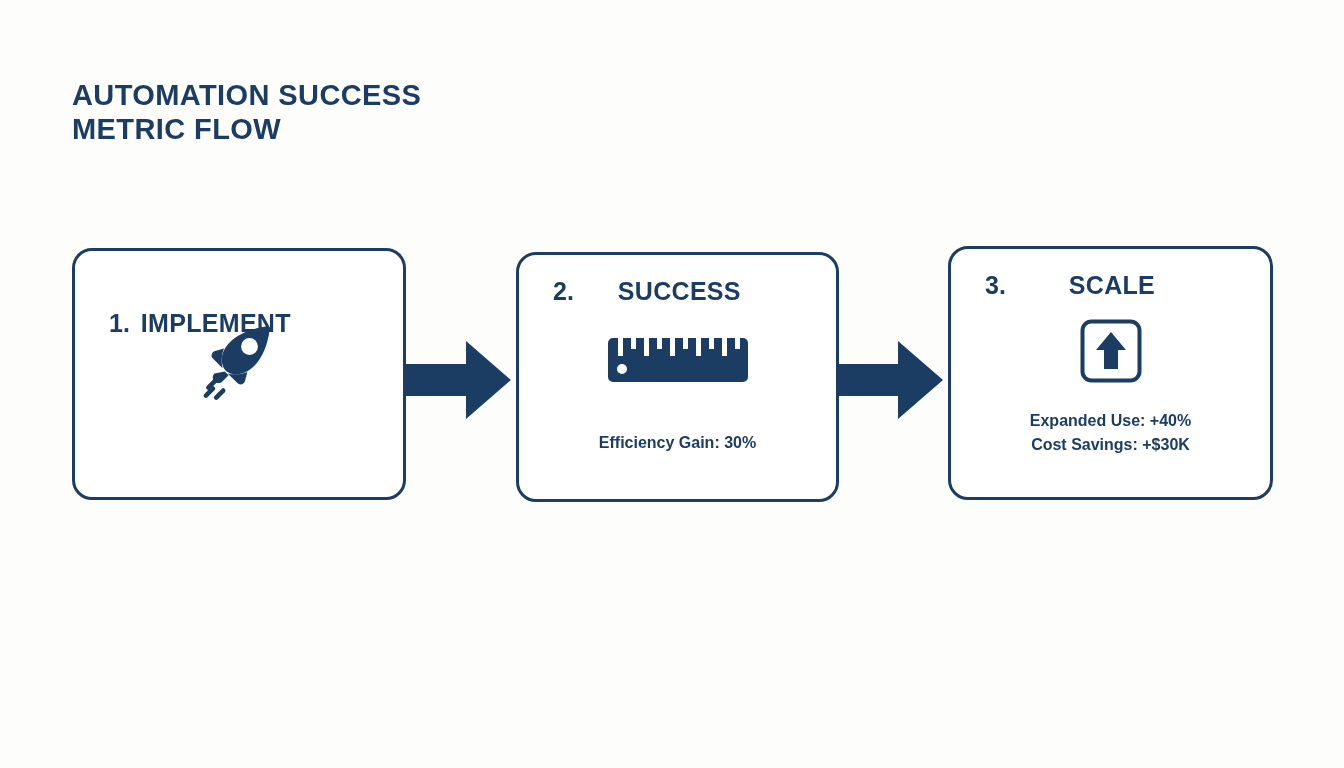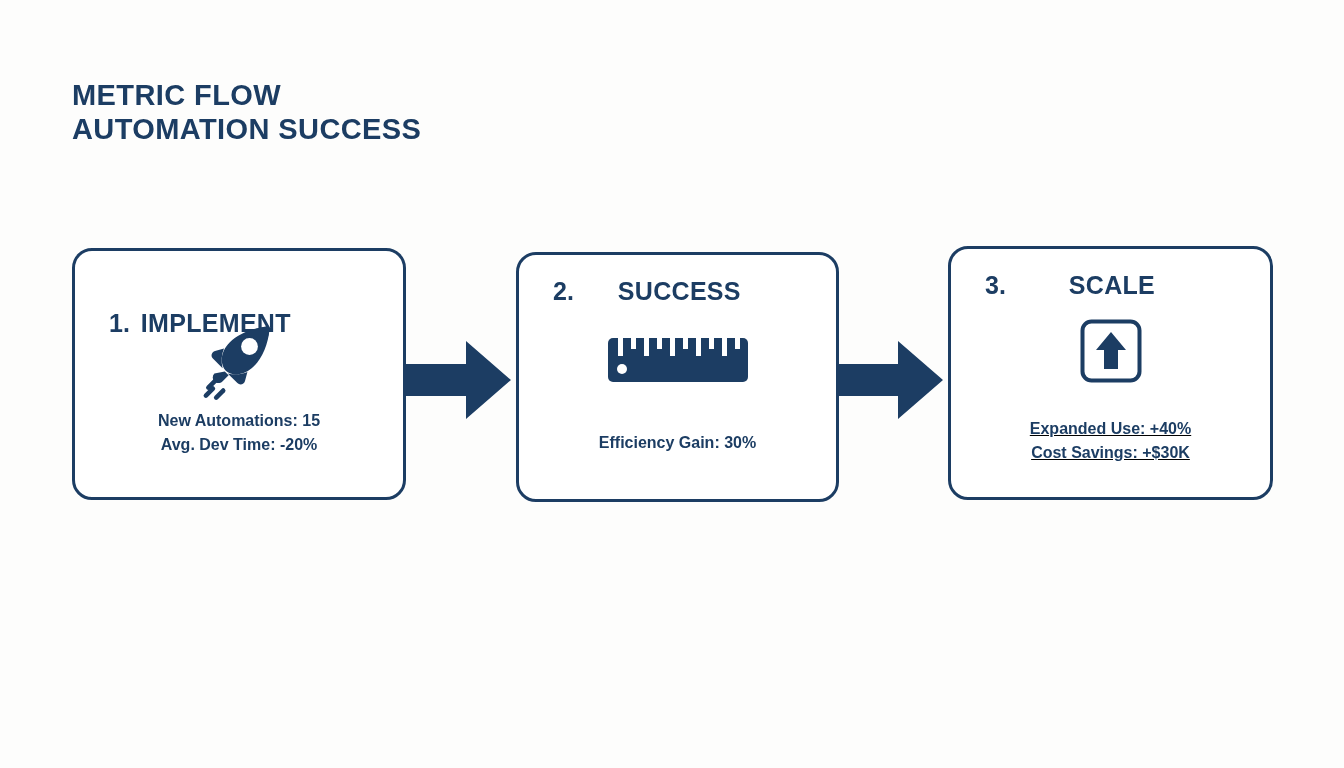--- a/index.html
+++ b/index.html
@@ -94,21 +94,21 @@
 
   .card-metrics {
     position: absolute;
     left: 0;
     right: 0;
     text-align: center;
     line-height: 1.48;
   }
   #card-1 .card-metrics { top: 158px; }
   #card-2 .card-metrics { top: 176px; }
-  #card-3 .card-metrics { top: 168px; text-decoration: underline; }
+  #card-3 .card-metrics { top: 160px; }
 
   .metric-line {
     font-size: 16px;
     font-weight: bold;
     color: #1c3d63;
     white-space: nowrap;
   }
 
   
   .flow-arrow {
@@ -119,22 +119,22 @@
   }
   #arrow-1 { left: 404px; }
   #arrow-2 { left: 836px; }
 </style>
 </head>
 <body>
 
 <div id="slide">
 
   <div id="title-block">
+    <div class="title-line">AUTOMATION SUCCESS</div>
     <div class="title-line">METRIC FLOW</div>
-    <div class="title-line">AUTOMATION SUCCESS</div>
   </div>
 
   <div id="flow-row">
 
     <div class="step-card" id="card-1">
 
       <div class="card-header">
         <span class="step-num">1.</span>
         <span class="step-label">IMPLEMENT</span>
       </div>
@@ -168,24 +168,20 @@
             <path d="M33.8 58.4 L37.6 62.2 L31.4 68.4 C29.2 70.6 25.6 70.6 23.4 68.4
                      C21.2 66.2 21.2 62.6 23.4 60.4 Z"></path>
 
             <rect x="12.8" y="66.6" width="20.5" height="4.6" rx="2.3" transform="rotate(-45 23 69)"></rect>
             <rect x="11.0" y="77.0" width="14.5" height="4.6" rx="2.3" transform="rotate(-45 18 79)"></rect>
             <rect x="21.5" y="78.5" width="14.5" height="4.6" rx="2.3" transform="rotate(-45 29 81)"></rect>
           </g>
         </svg>
       </div>
 
-      <div class="card-metrics">
-        <div class="metric-line">New Automations: 15</div>
-        <div class="metric-line">Avg. Dev Time: -20%</div>
-      </div>
     </div>
 
     <div class="flow-arrow" id="arrow-1">
       <svg width="108" height="84" viewBox="0 0 108 84">
         <path d="M0 26 L62 26 L62 3 L107 42 L62 81 L62 58 L0 58 Z" fill="#1c3d63"></path>
       </svg>
     </div>
 
     <div class="step-card" id="card-2">
 

